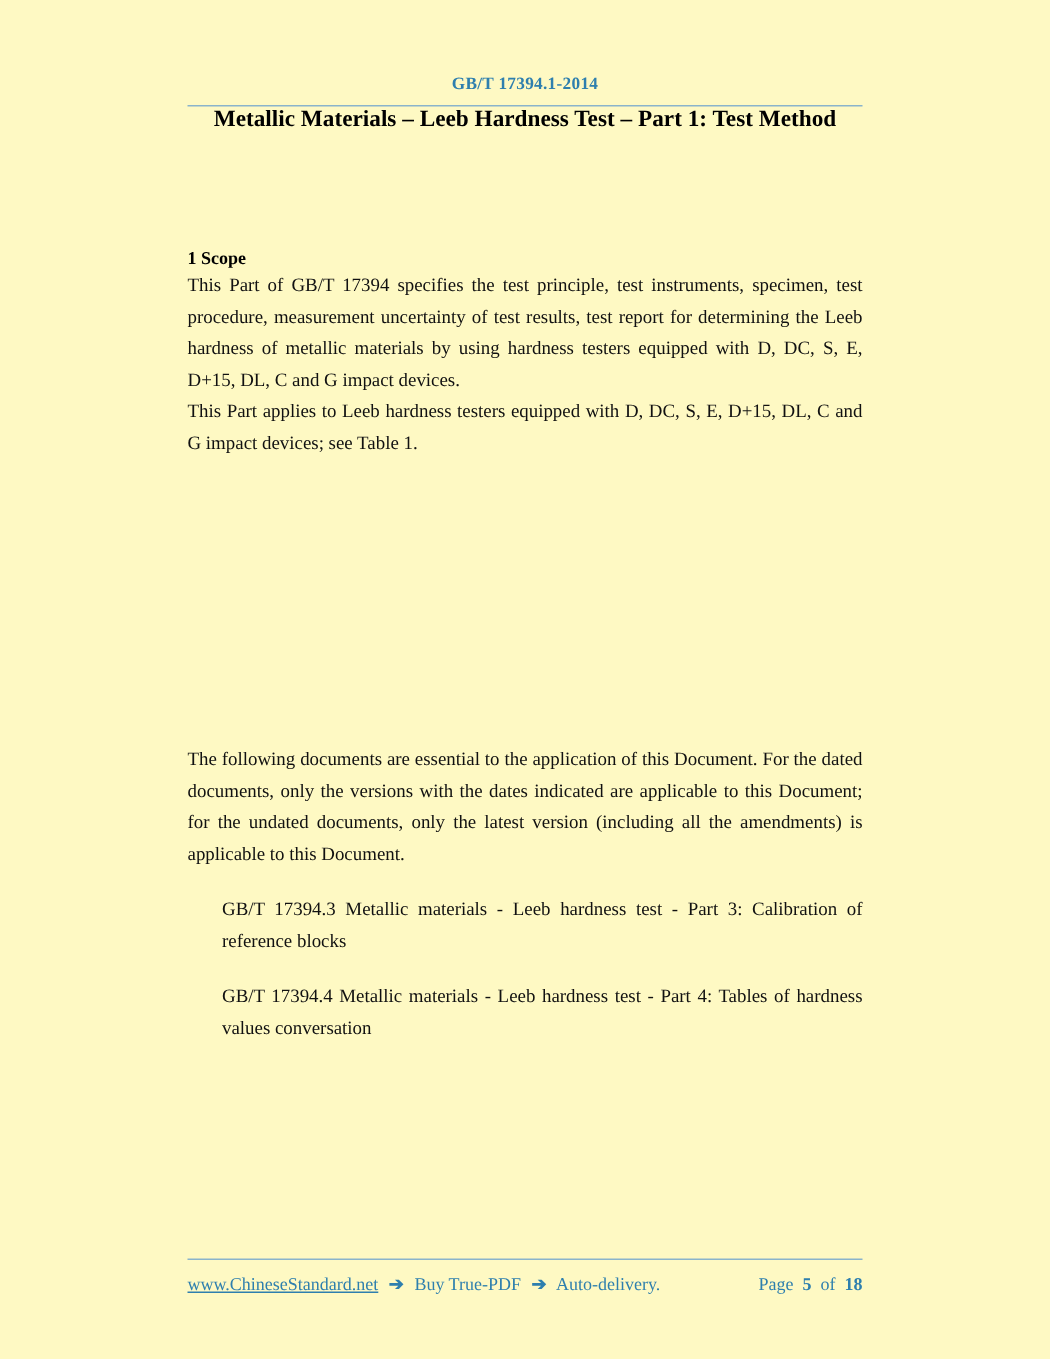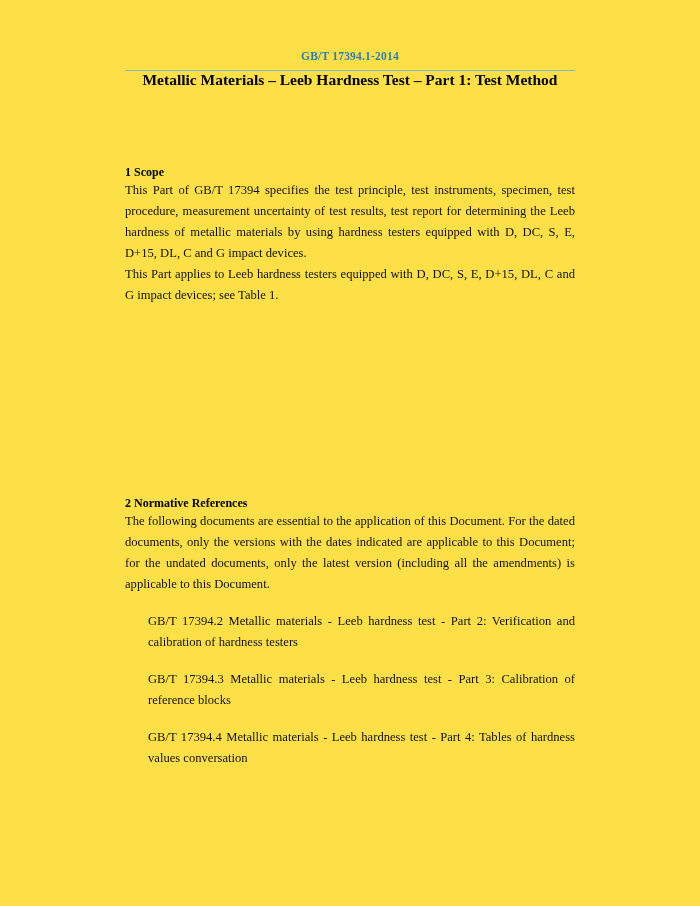--- a/index.html
+++ b/index.html
@@ -2,21 +2,21 @@
 <html><head>
 <meta charset="utf-8">
 <style>
   * { margin: 0; padding: 0; box-sizing: border-box; }
   html, body { background: #e9e9e9; }
   .page {
     position: relative;
     width: 700px;
     height: 906px;
     margin: 0 auto;
-    background: #fde047;
+    background: #fef9c3;
     font-family: "Liberation Serif", "DejaVu Serif", serif;
     color: #1a1a1a;
     overflow: hidden;
   }
   .content {
     padding: 0 125px;
   }
   .doc-header { margin-top: 50px; }
   .doc-number {
     text-align: center;
@@ -101,22 +101,38 @@
 
     <h1 class="doc-title">Metallic Materials – Leeb Hardness Test – Part 1: Test Method</h1>
 
     <section class="section-1">
       <h2 class="section-heading">1 Scope</h2>
       <p class="body-para">This Part of GB/T 17394 specifies the test principle, test instruments, specimen, test procedure, measurement uncertainty of test results, test report for determining the Leeb hardness of metallic materials by using hardness testers equipped with D, DC, S, E, D+15, DL, C and G impact devices.</p>
       <p class="body-para">This Part applies to Leeb hardness testers equipped with D, DC, S, E, D+15, DL, C and G impact devices; see Table 1.</p>
     </section>
 
     <section class="section-2">
-      <h2 class="section-heading">2 Normative References</h2>
       <p class="body-para">The following documents are essential to the application of this Document. For the dated documents, only the versions with the dates indicated are applicable to this Document; for the undated documents, only the latest version (including all the amendments) is applicable to this Document.</p>
-      <p class="reference">GB/T 17394.2 Metallic materials - Leeb hardness test - Part 2: Verification and calibration of hardness testers</p>
       <p class="reference">GB/T 17394.3 Metallic materials - Leeb hardness test - Part 3: Calibration of reference blocks</p>
       <p class="reference">GB/T 17394.4 Metallic materials - Leeb hardness test - Part 4: Tables of hardness values conversation</p>
     </section>
 
   </div>
 
+  <footer class="doc-footer">
+    <div class="footer-rule"></div>
+    <div class="footer-row">
+      <div class="footer-left">
+        <a class="footer-link">www.ChineseStandard.net</a>
+        <span class="arrow-glyph">➔</span>
+        <span>Buy True-PDF</span>
+        <span class="arrow-glyph">➔</span>
+        <span>Auto-delivery.</span>
+      </div>
+      <div class="footer-right">
+        <span>Page</span>
+        <span class="pagenum">5</span>
+        <span>of</span>
+        <span class="pagenum">18</span>
+      </div>
+    </div>
+  </footer>
 </div>
 
 </body></html>

